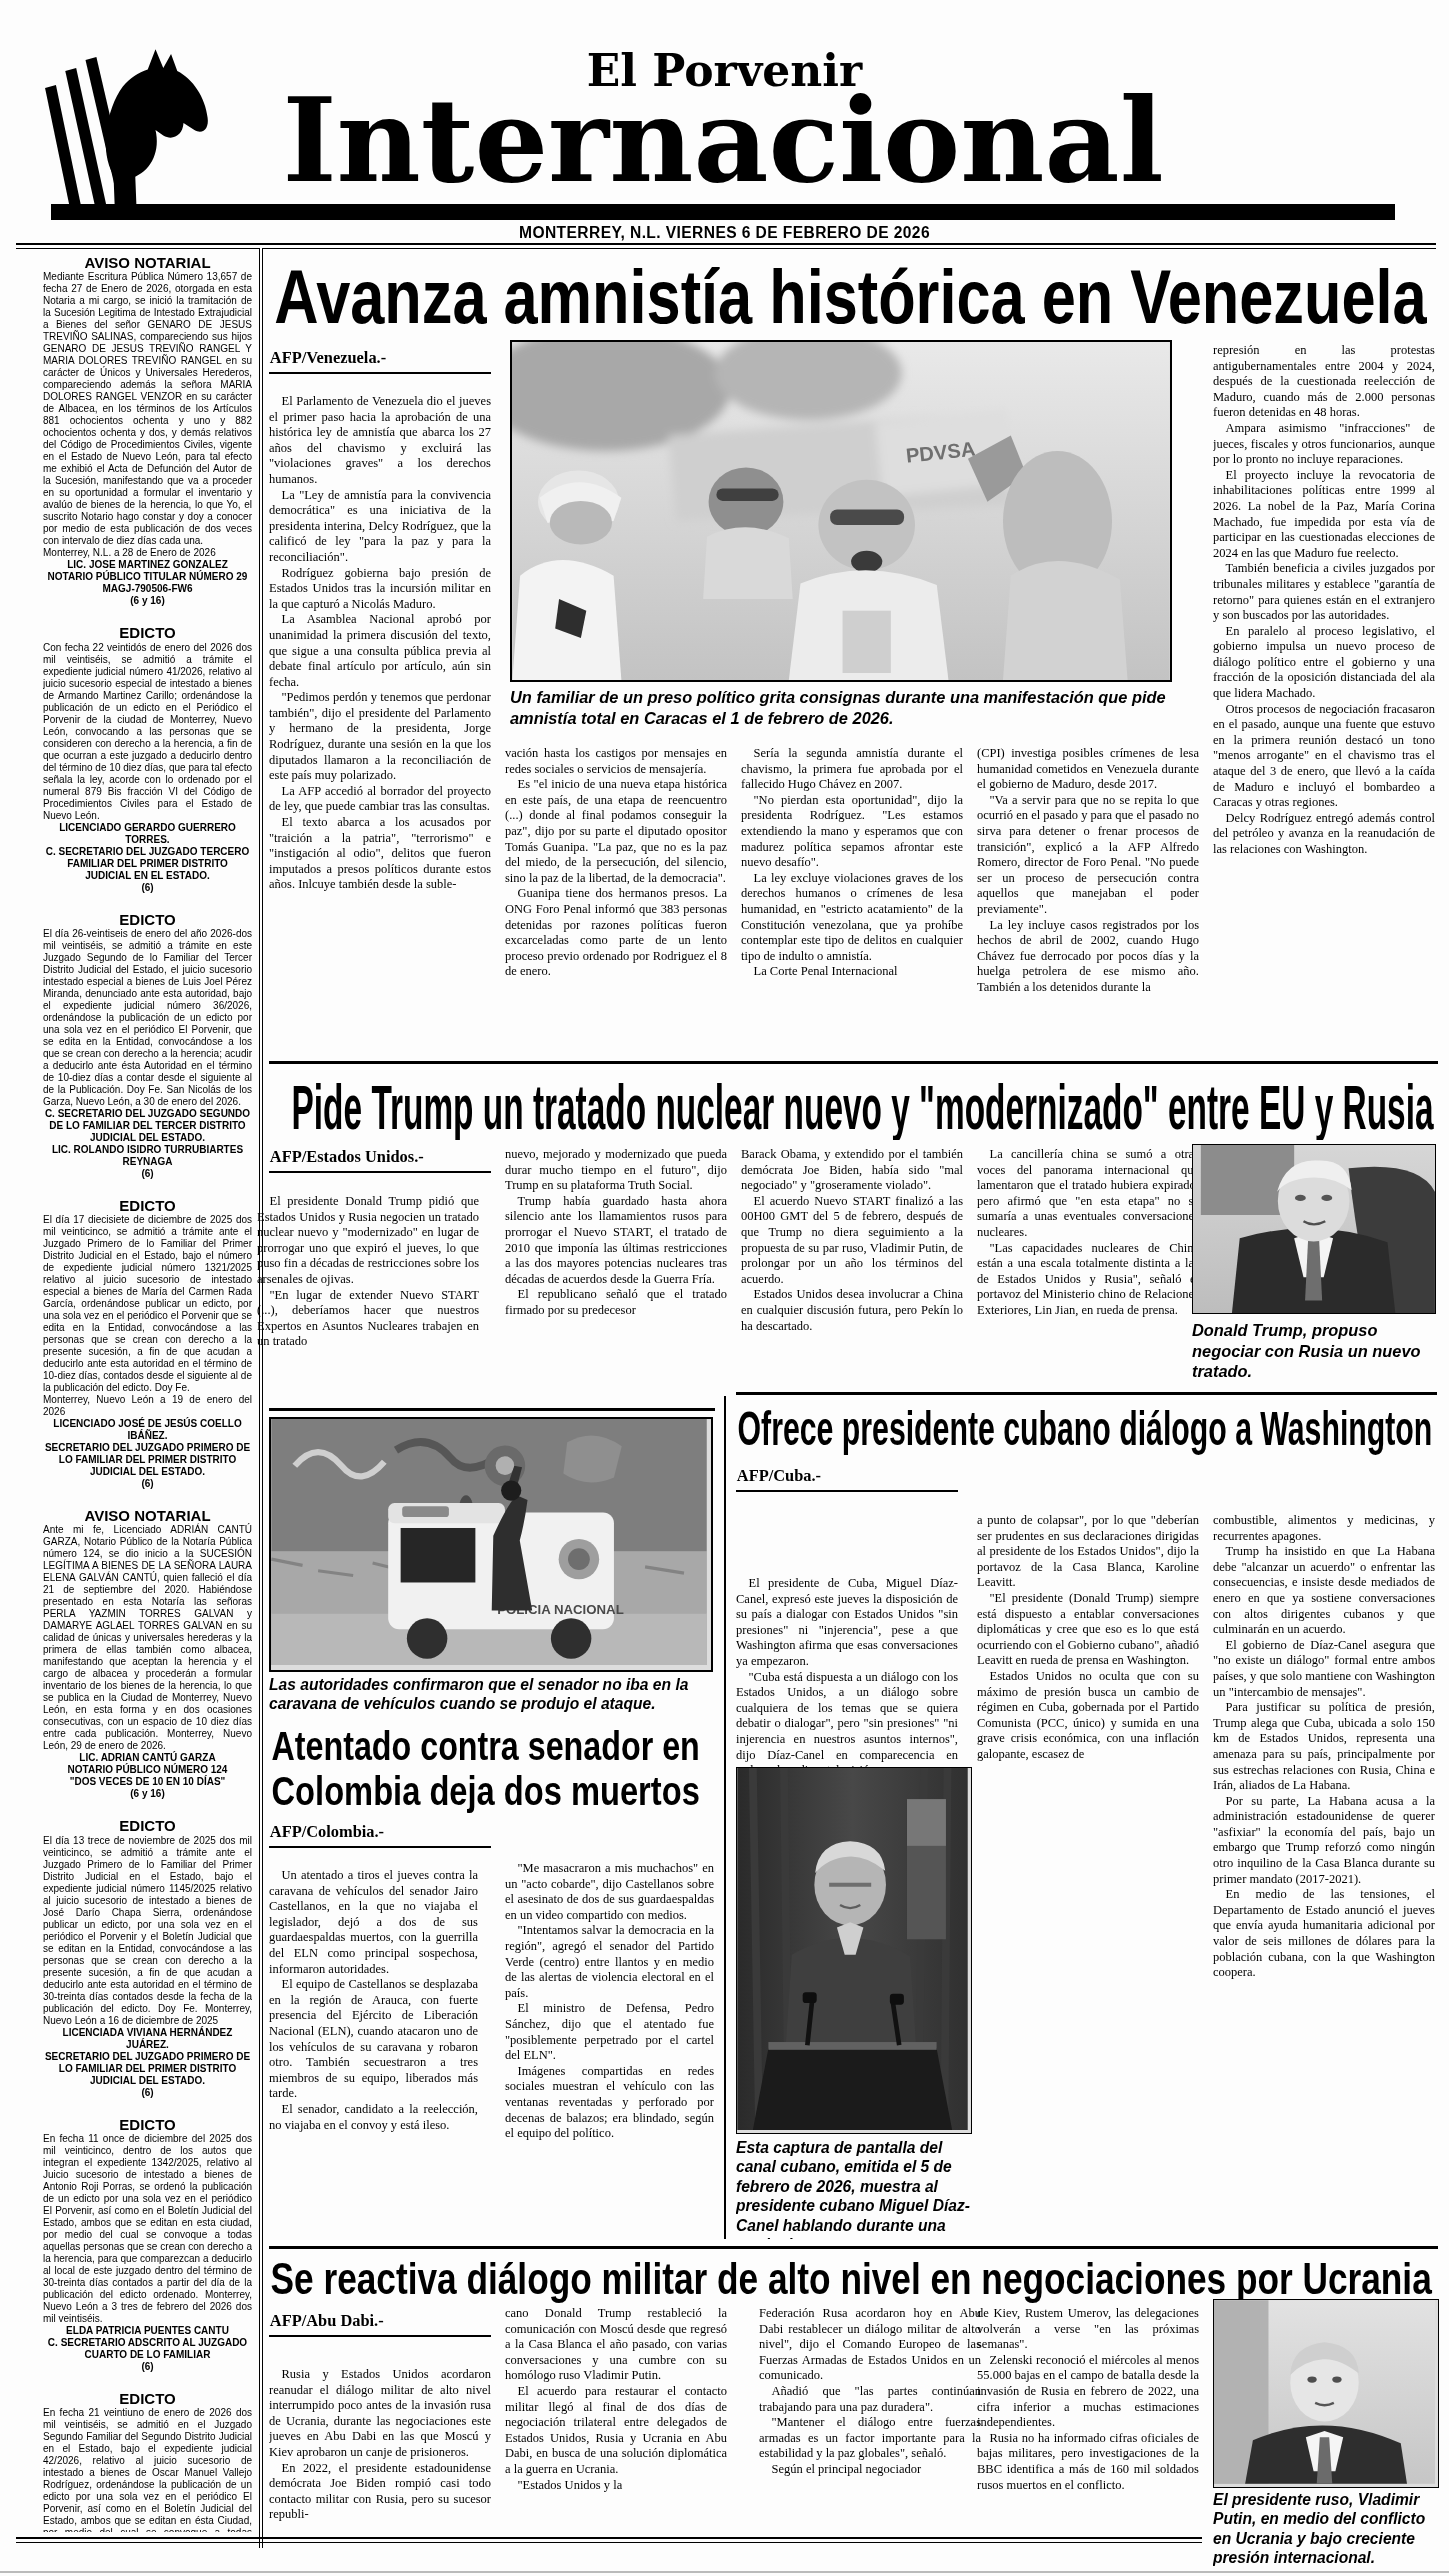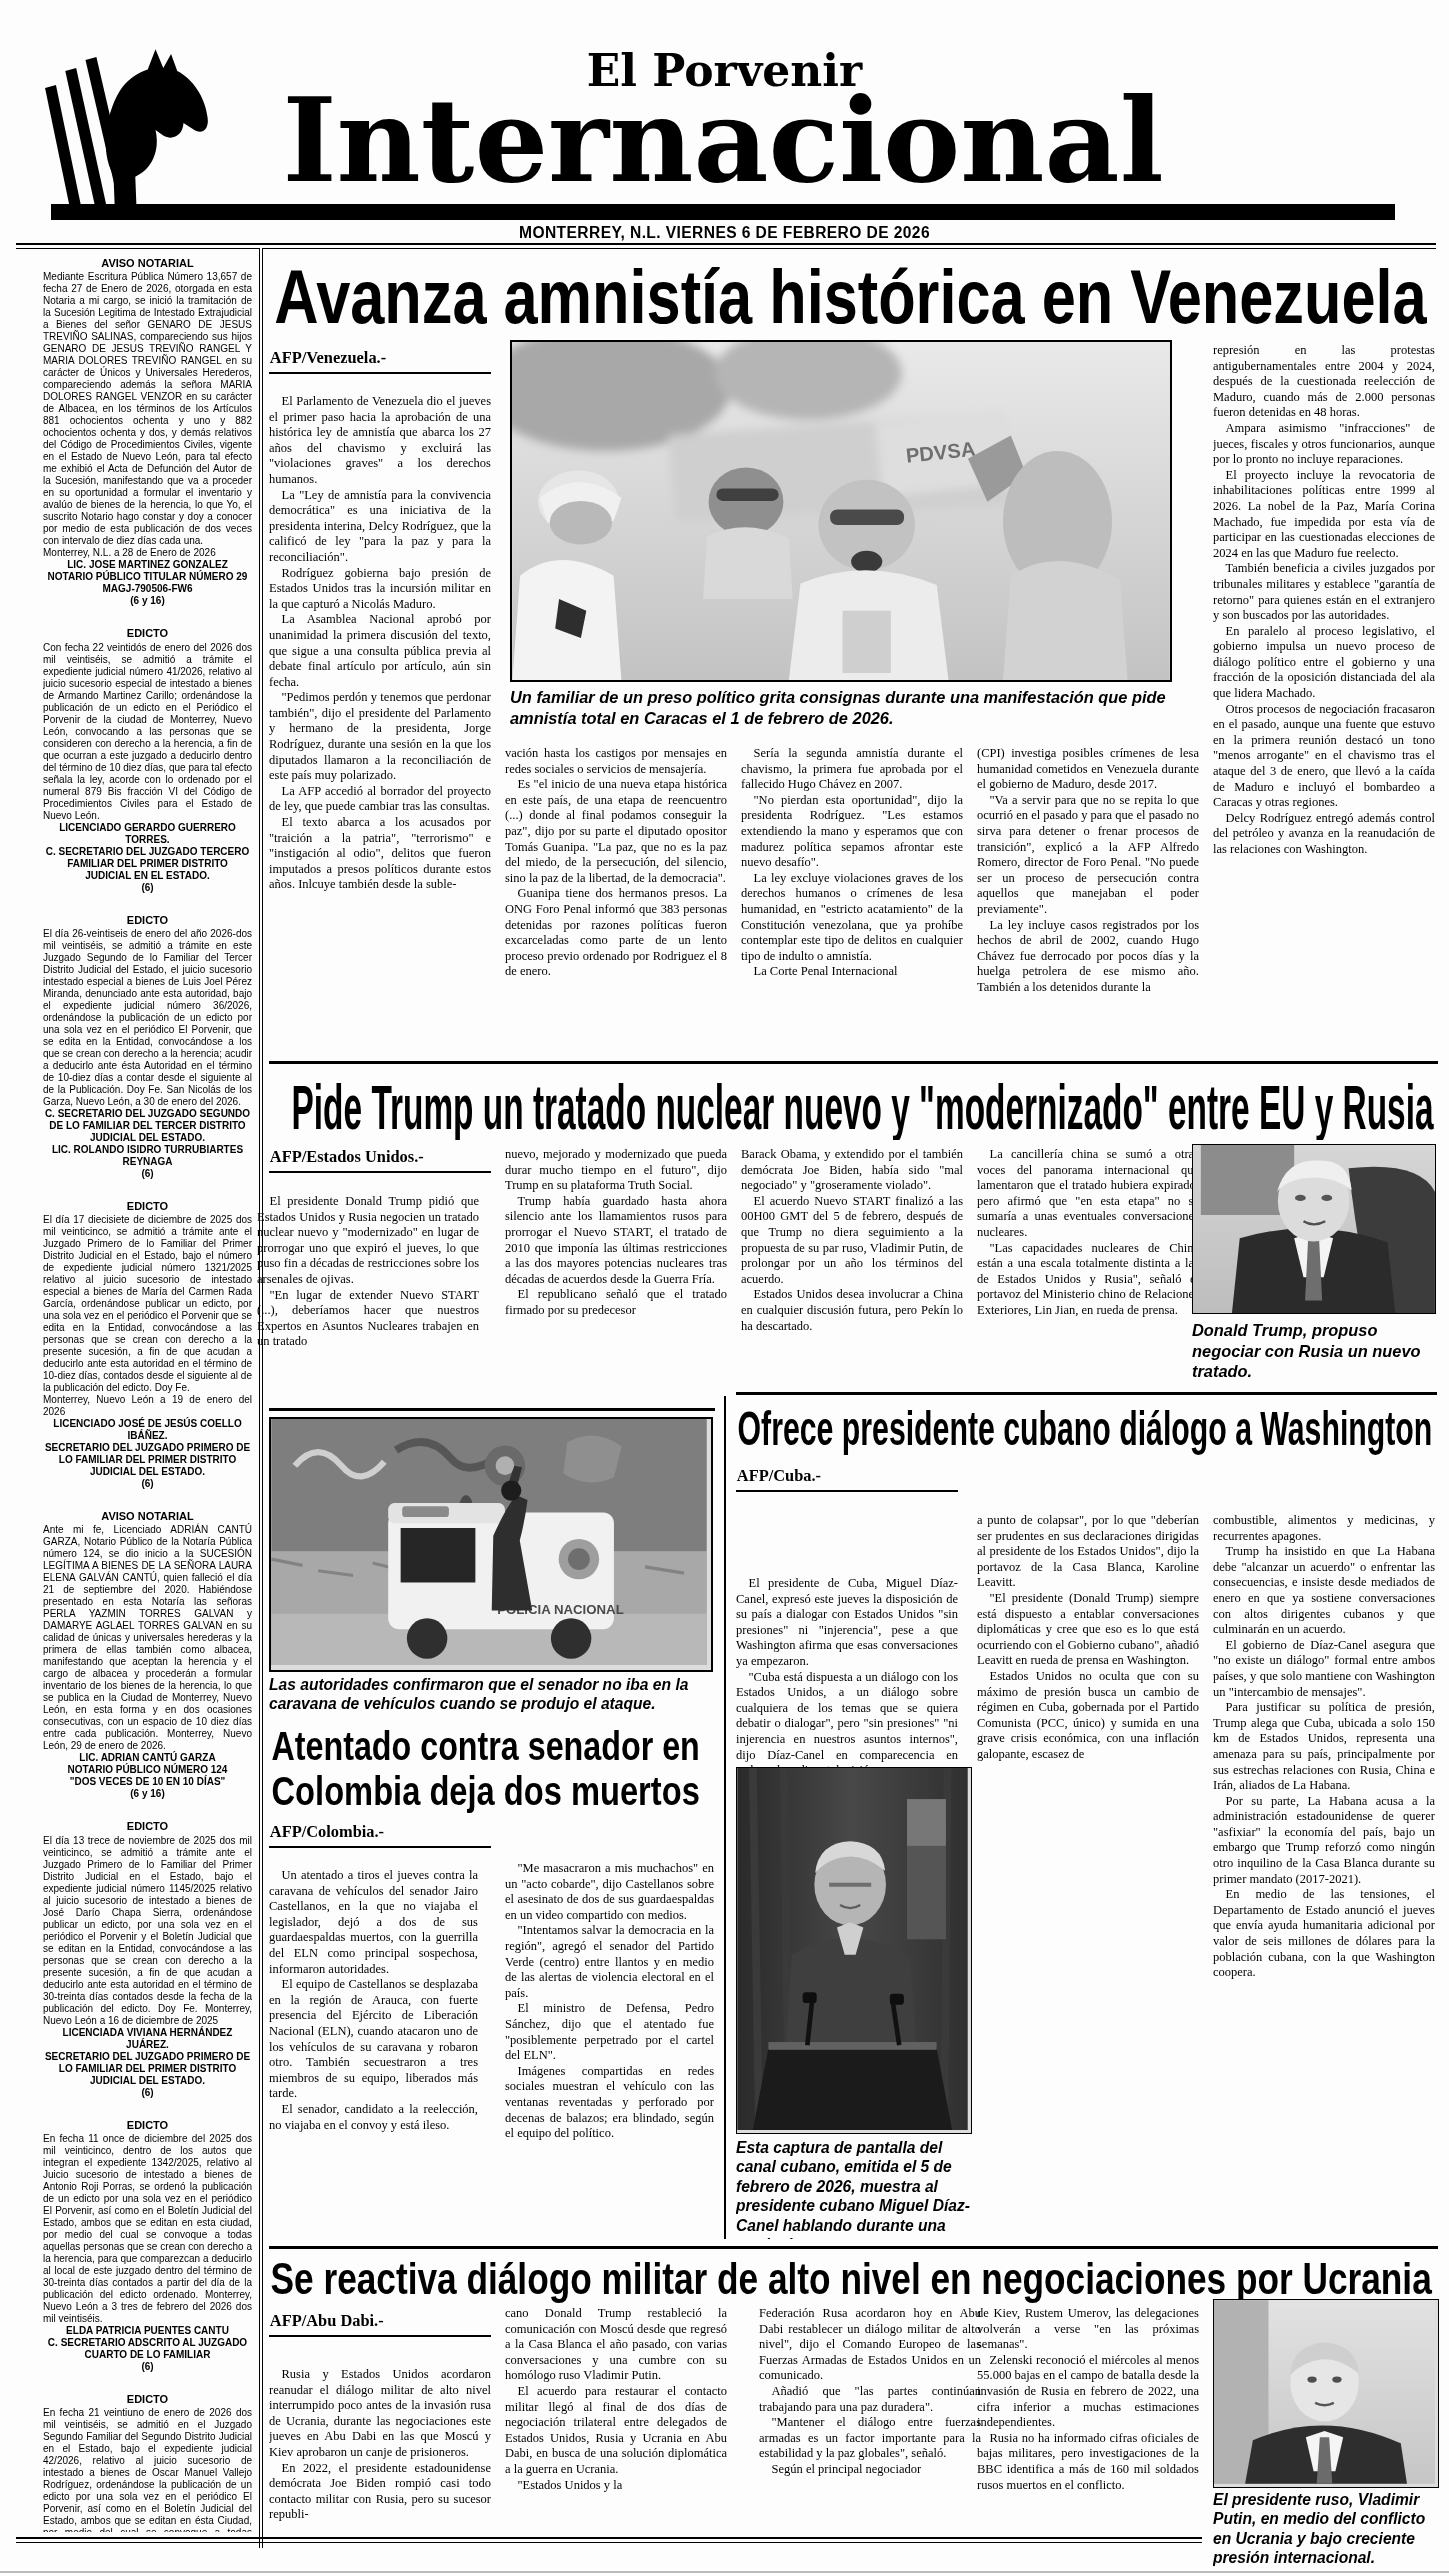--- a/index.html
+++ b/index.html
@@ -11,21 +11,21 @@
   .datebar{background:#000;}
   .dateline-top{width:1449px;text-align:center;font-family:"Liberation Sans",sans-serif;
     font-weight:bold;font-size:15.6px;letter-spacing:0.4px;}
   .dblrule{border-top:2.3px solid #000;border-bottom:0.8px solid #000;height:3.1px;}
   .thickrule{background:#000;height:3.1px;}
   .vline{background:#000;width:1.6px;}
   .vline2{border-left:0.8px solid #000;border-right:0.8px solid #000;width:2.3px;background:#fff;}
   
   .legal{font-family:"Liberation Sans",sans-serif;font-size:10px;line-height:12px;}
   .notice{margin-bottom:20px;}
-  .notice-title{text-align:center;font-weight:bold;font-size:11px;margin-bottom:2.3px;}
+  .notice-title{text-align:center;font-weight:bold;font-size:15px;margin-bottom:2.3px;}
   .notice-body{text-align:justify;white-space:pre-line;}
   .notice-sig{text-align:center;font-weight:bold;white-space:pre-line;}
   
   .col{text-align:justify;white-space:pre-line;font-size:12.5px;line-height:15.6px;overflow:hidden;}
   .byline{font-family:"Liberation Serif",serif;font-weight:bold;font-size:16.4px;
     border-bottom:2.3px solid #000;padding:0 0 3.9px 0.8px;}
   .caption{font-family:"Liberation Sans",sans-serif;font-weight:bold;font-style:italic;
     line-height:1.25;overflow:hidden;}
   .photoframe{border:2.3px solid #000;background:#ddd;overflow:hidden;}
   .headline-svg text{font-family:"Liberation Sans",sans-serif;font-weight:bold;}

